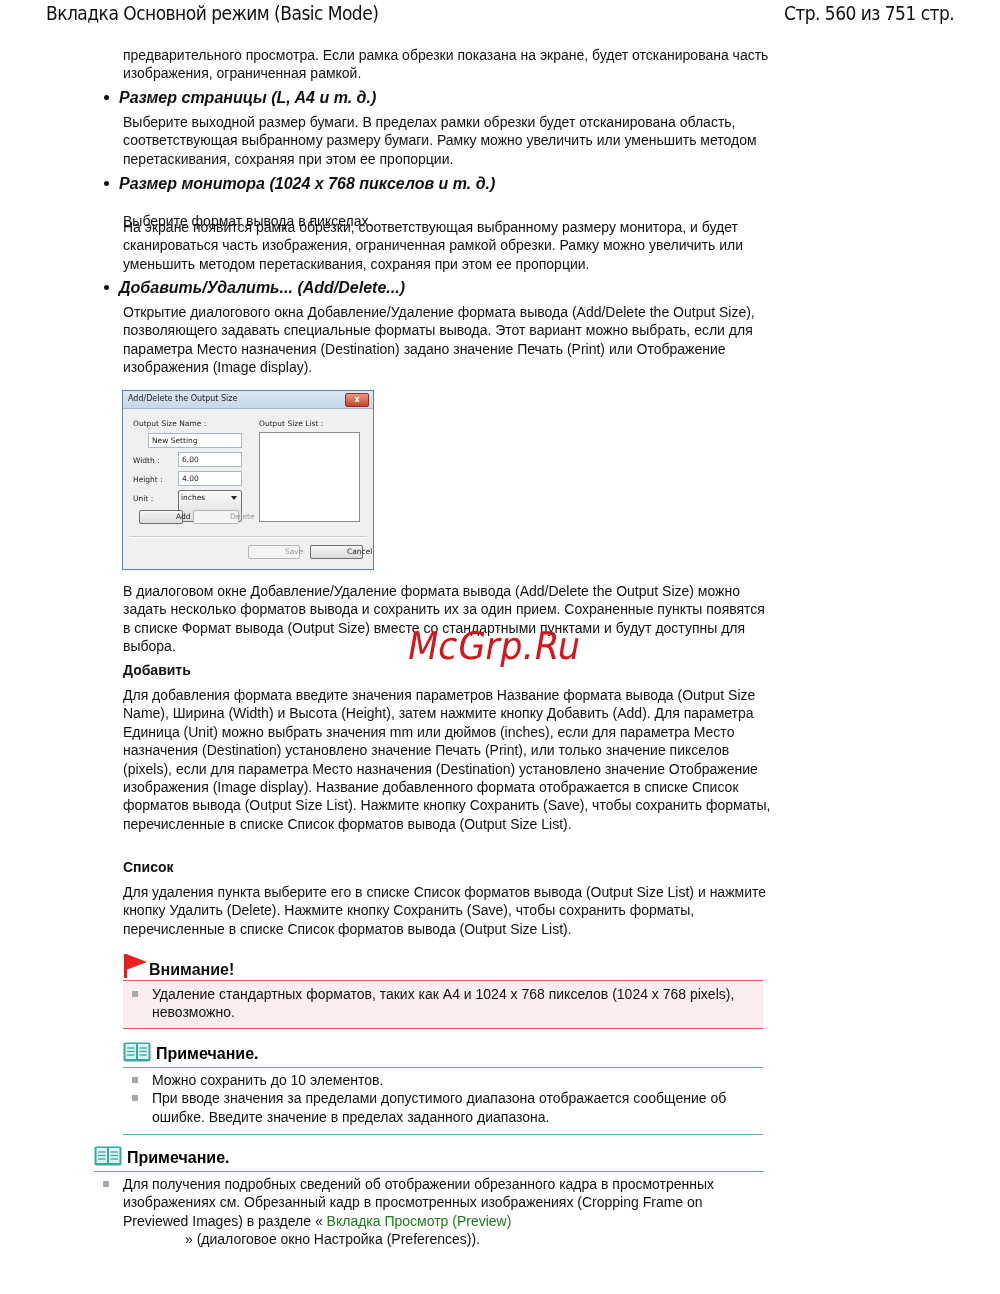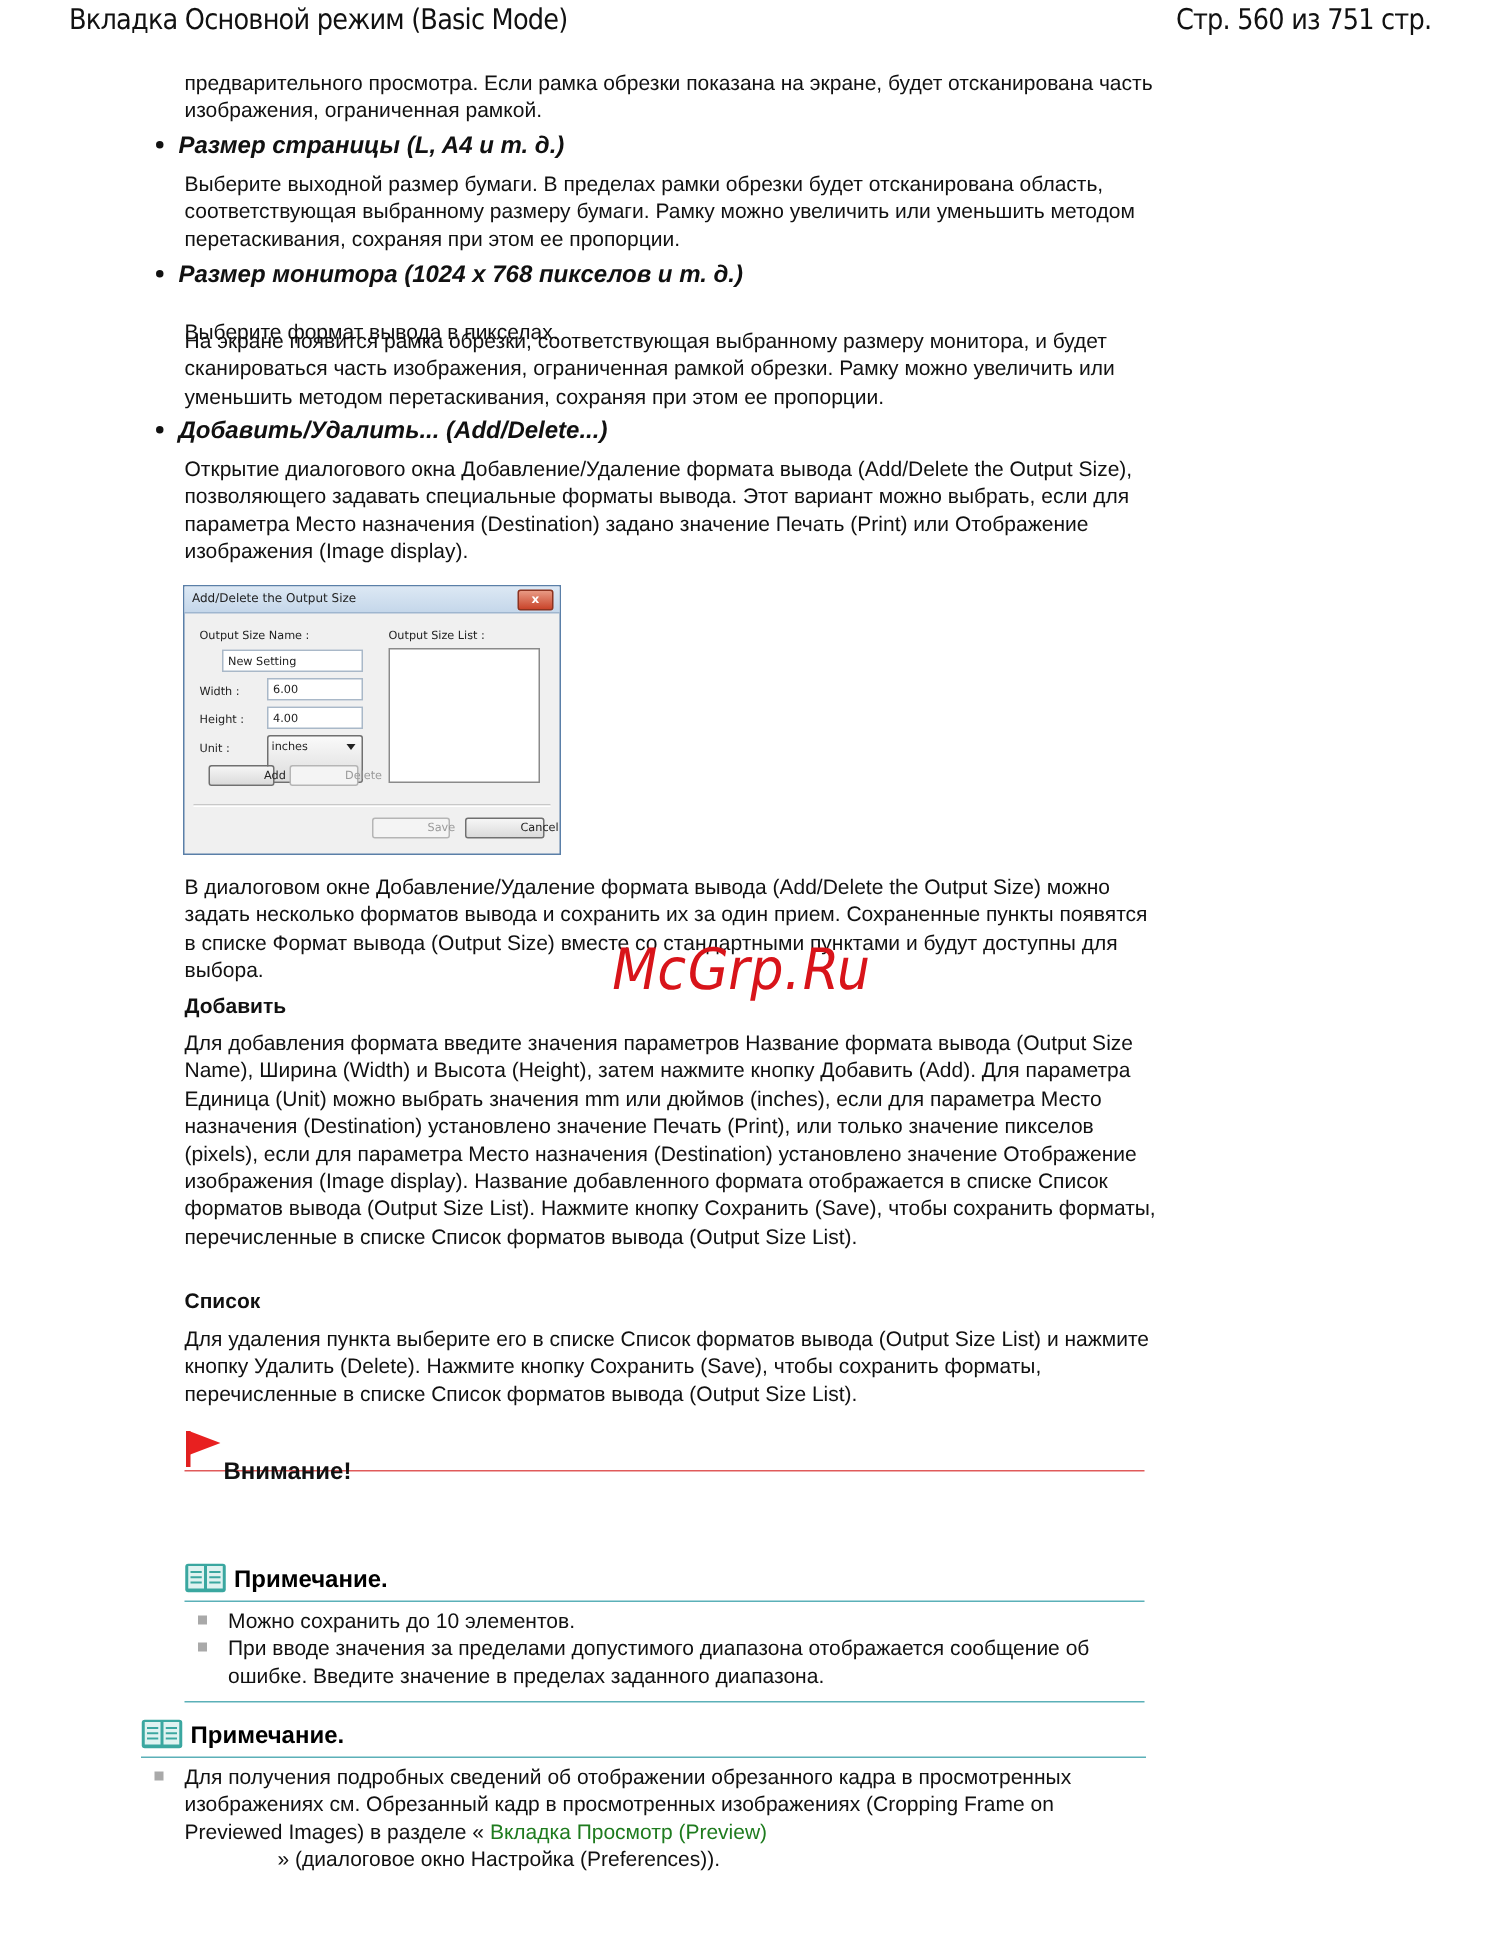--- a/index.html
+++ b/index.html
@@ -54,21 +54,21 @@
   }
   .dlg-btn.disabled { color: #9a9a9a; border-color: #b5b5b5; background: #f4f4f4; }
   .dlg-sep { position: absolute; left: 6px; right: 6px; top: 145px; height: 0; border-top: 1px solid #c8c8c8; border-bottom: 1px solid #fff; }
 
   
   .caution {
     position: absolute; left: 123px; top: 953px; width: 640px;
   }
   .caution .head { position: relative; height: 27px; border-bottom: 1px solid #e05a5a; }
   .caution .flag { position: absolute; left: 0; top: 0; width: 24px; height: 26px; }
-  .caution .head-text { position: absolute; left: 26px; top: 20px; font-size: 16px; font-weight: bold; color: #111; }
+  .caution .head-text { position: absolute; left: 26px; top: 8px; font-size: 16px; font-weight: bold; color: #111; }
   .caution .body { background: #fdeeee; border-bottom: 1px solid #e05a5a; padding: 4px 0 6px 0; }
   .item { position: relative; padding-left: 29px; font-size: 14px; line-height: 18.4px; }
   .item .sq { position: absolute; left: 9px; top: 6px; width: 6px; height: 6px; background: #a9a9a9; }
 
   .note { position: absolute; width: 640px; }
   .note .head { position: relative; height: 27px; border-bottom: 1.5px solid #5bb0b8; }
   .note .book { position: absolute; left: 0; top: 2px; width: 28px; height: 20px; }
   .note .head-text { position: absolute; left: 33px; top: 5px; font-size: 16px; font-weight: bold; color: #000000; }
   .note .body { border-bottom: 1.5px solid #5bb0b8; padding: 3px 0 8px 0; }
   .note2 .body { border-bottom: none; }
@@ -141,20 +141,26 @@
   <div class="subhead" style="top:859px;">Список</div>
   <div class="para" style="top:883px;">Для удаления пункта выберите его в списке Список форматов вывода (Output Size List) и нажмите кнопку Удалить (Delete). Нажмите кнопку Сохранить (Save), чтобы сохранить форматы, перечисленные в списке Список форматов вывода (Output Size List).</div>
 
   <div class="caution">
     <div class="head">
       <svg class="flag" viewBox="0 0 24 26">
         <rect x="1" y="1" width="3" height="24" fill="#e02020"></rect>
         <polygon points="3,1 24,9 3,17" fill="#e82020"></polygon>
       </svg>
       <span class="head-text">Внимание!</span>
+    </div>
+    <div class="body">
+      <div class="item">
+        <span class="sq"></span>
+        <span>Удаление стандартных форматов, таких как A4 и 1024 x 768 пикселов (1024 x 768 pixels), невозможно.</span>
+      </div>
     </div>
   </div>
 
   <div class="note" style="left:123px; top:1040px;">
     <div class="head">
       <svg class="book" viewBox="0 0 28 20">
         <rect x="0.5" y="0.5" width="27" height="19" rx="2" fill="#3aa7a0"></rect>
         <rect x="2.5" y="2" width="10.5" height="15" fill="#dff3f1"></rect>
         <rect x="15" y="2" width="10.5" height="15" fill="#dff3f1"></rect>
         <line x1="4" y1="6" x2="11.5" y2="6" stroke="#3aa7a0" stroke-width="1.3"></line>

